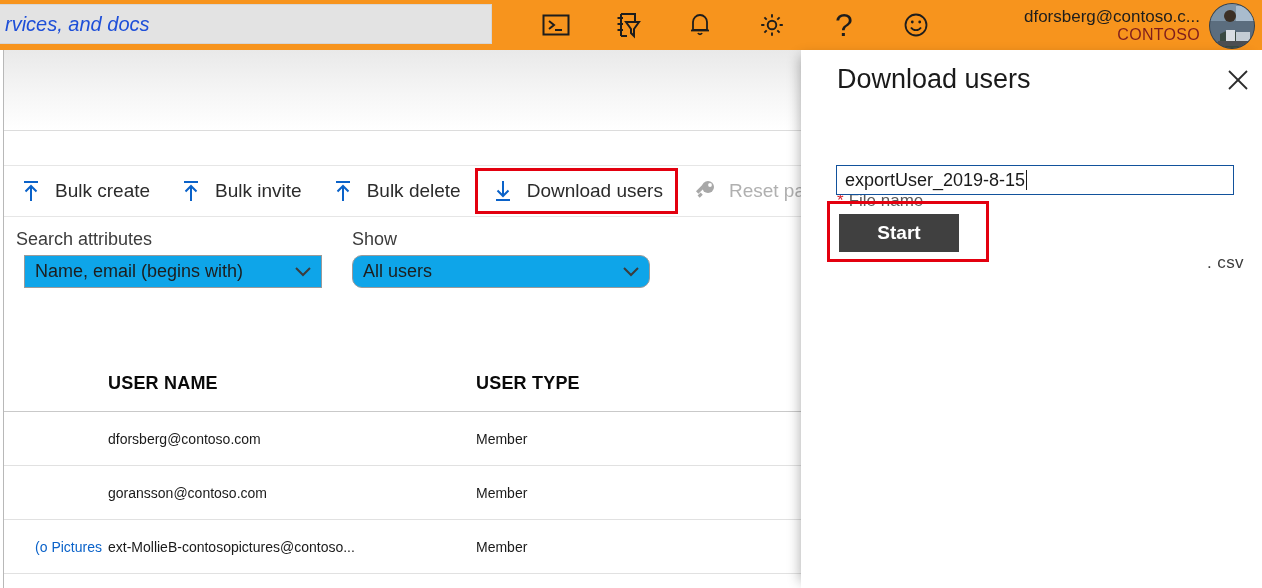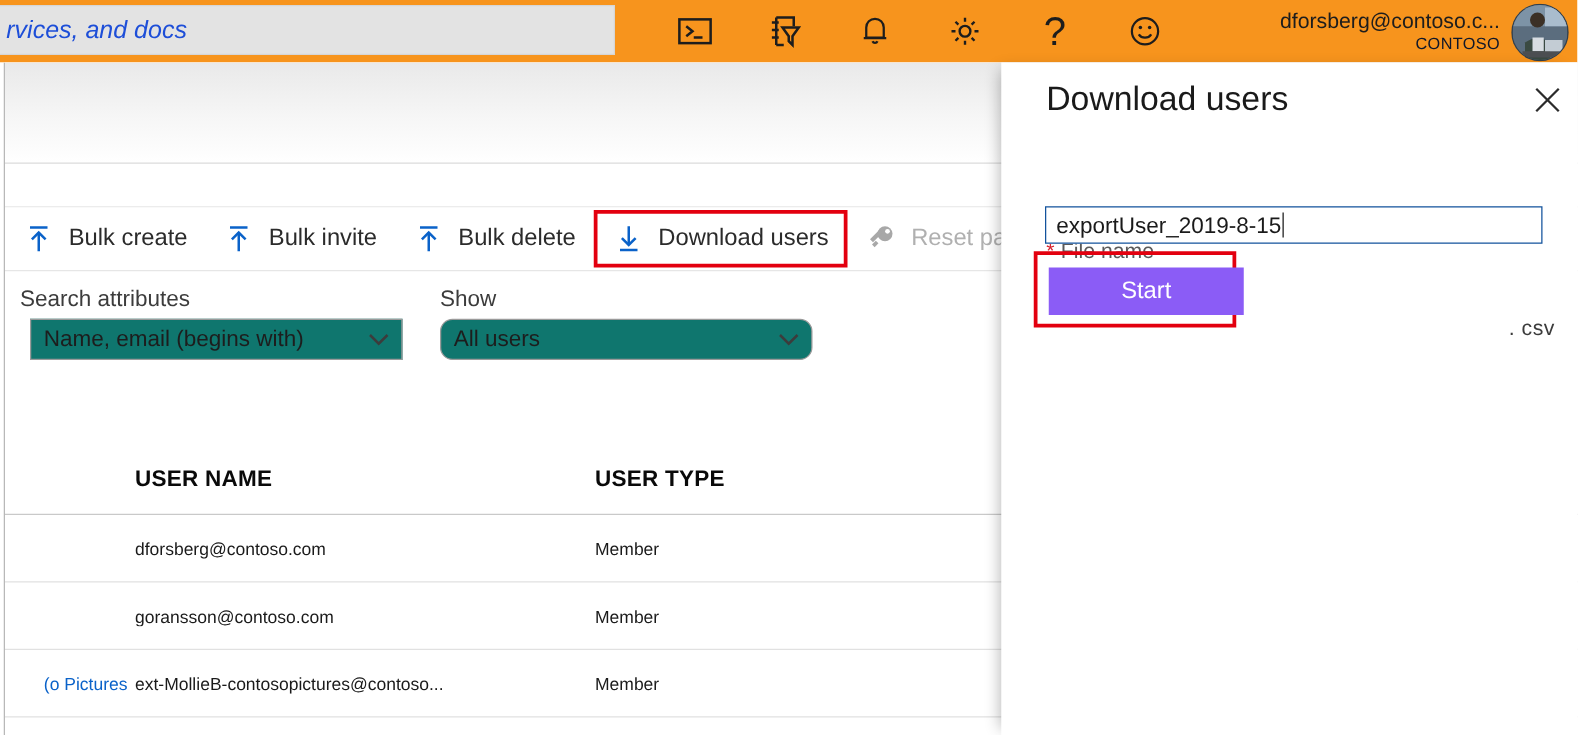--- a/index.html
+++ b/index.html
@@ -76,22 +76,22 @@
     align-items: flex-end;
     text-align: right;
   }
   .user-email {
     font-size: 17px;
     color: #1d1d1d;
     line-height: 20px;
     white-space: nowrap;
   }
   .user-org {
-    font-size: 13px;
-    color: #0f172a;
+    font-size: 16px;
+    color: #7f1d1d;
     line-height: 16px;
     letter-spacing: 0.3px;
   }
   .avatar {
     position: absolute;
     right: 7px; top: 3px;
     width: 44px; height: 44px;
     border-radius: 50%;
     overflow: hidden;
     background: #3a4a5a;
@@ -175,21 +175,21 @@
   .field-label {
     font-size: 18px;
     color: #3c3c3c;
     margin-bottom: 5px;
     line-height: 22px;
   }
   .select {
     position: relative;
     height: 33px;
     border: 1px solid #9a9a9a;
-    background: #0f766e;
+    background: #0ea5e9;
     display: flex;
     align-items: center;
     box-sizing: border-box;
     padding-left: 10px;
     font-size: 18px;
     color: #1d1d1d;
     cursor: pointer;
   }
   .select .chev {
     position: absolute;
@@ -310,25 +310,25 @@
     position: absolute;
     left: 827px; top: 201px;
     width: 162px; height: 61px;
     border: 3px solid #e3000f;
     box-sizing: border-box;
     z-index: 6;
   }
   .start-btn {
     position: absolute;
     left: 9px; top: 10px;
-    width: 156px; height: 38px;
-    background: #8b5cf6;
+    width: 120px; height: 38px;
+    background: #404040;
     color: #ffffff;
     font-size: 19px;
-    font-weight: normal;
+    font-weight: bold;
     display: flex;
     align-items: center;
     justify-content: center;
     cursor: pointer;
     border: none;
     font-family: "Liberation Sans", sans-serif;
   }
 </style>
 </head>
 <body>

